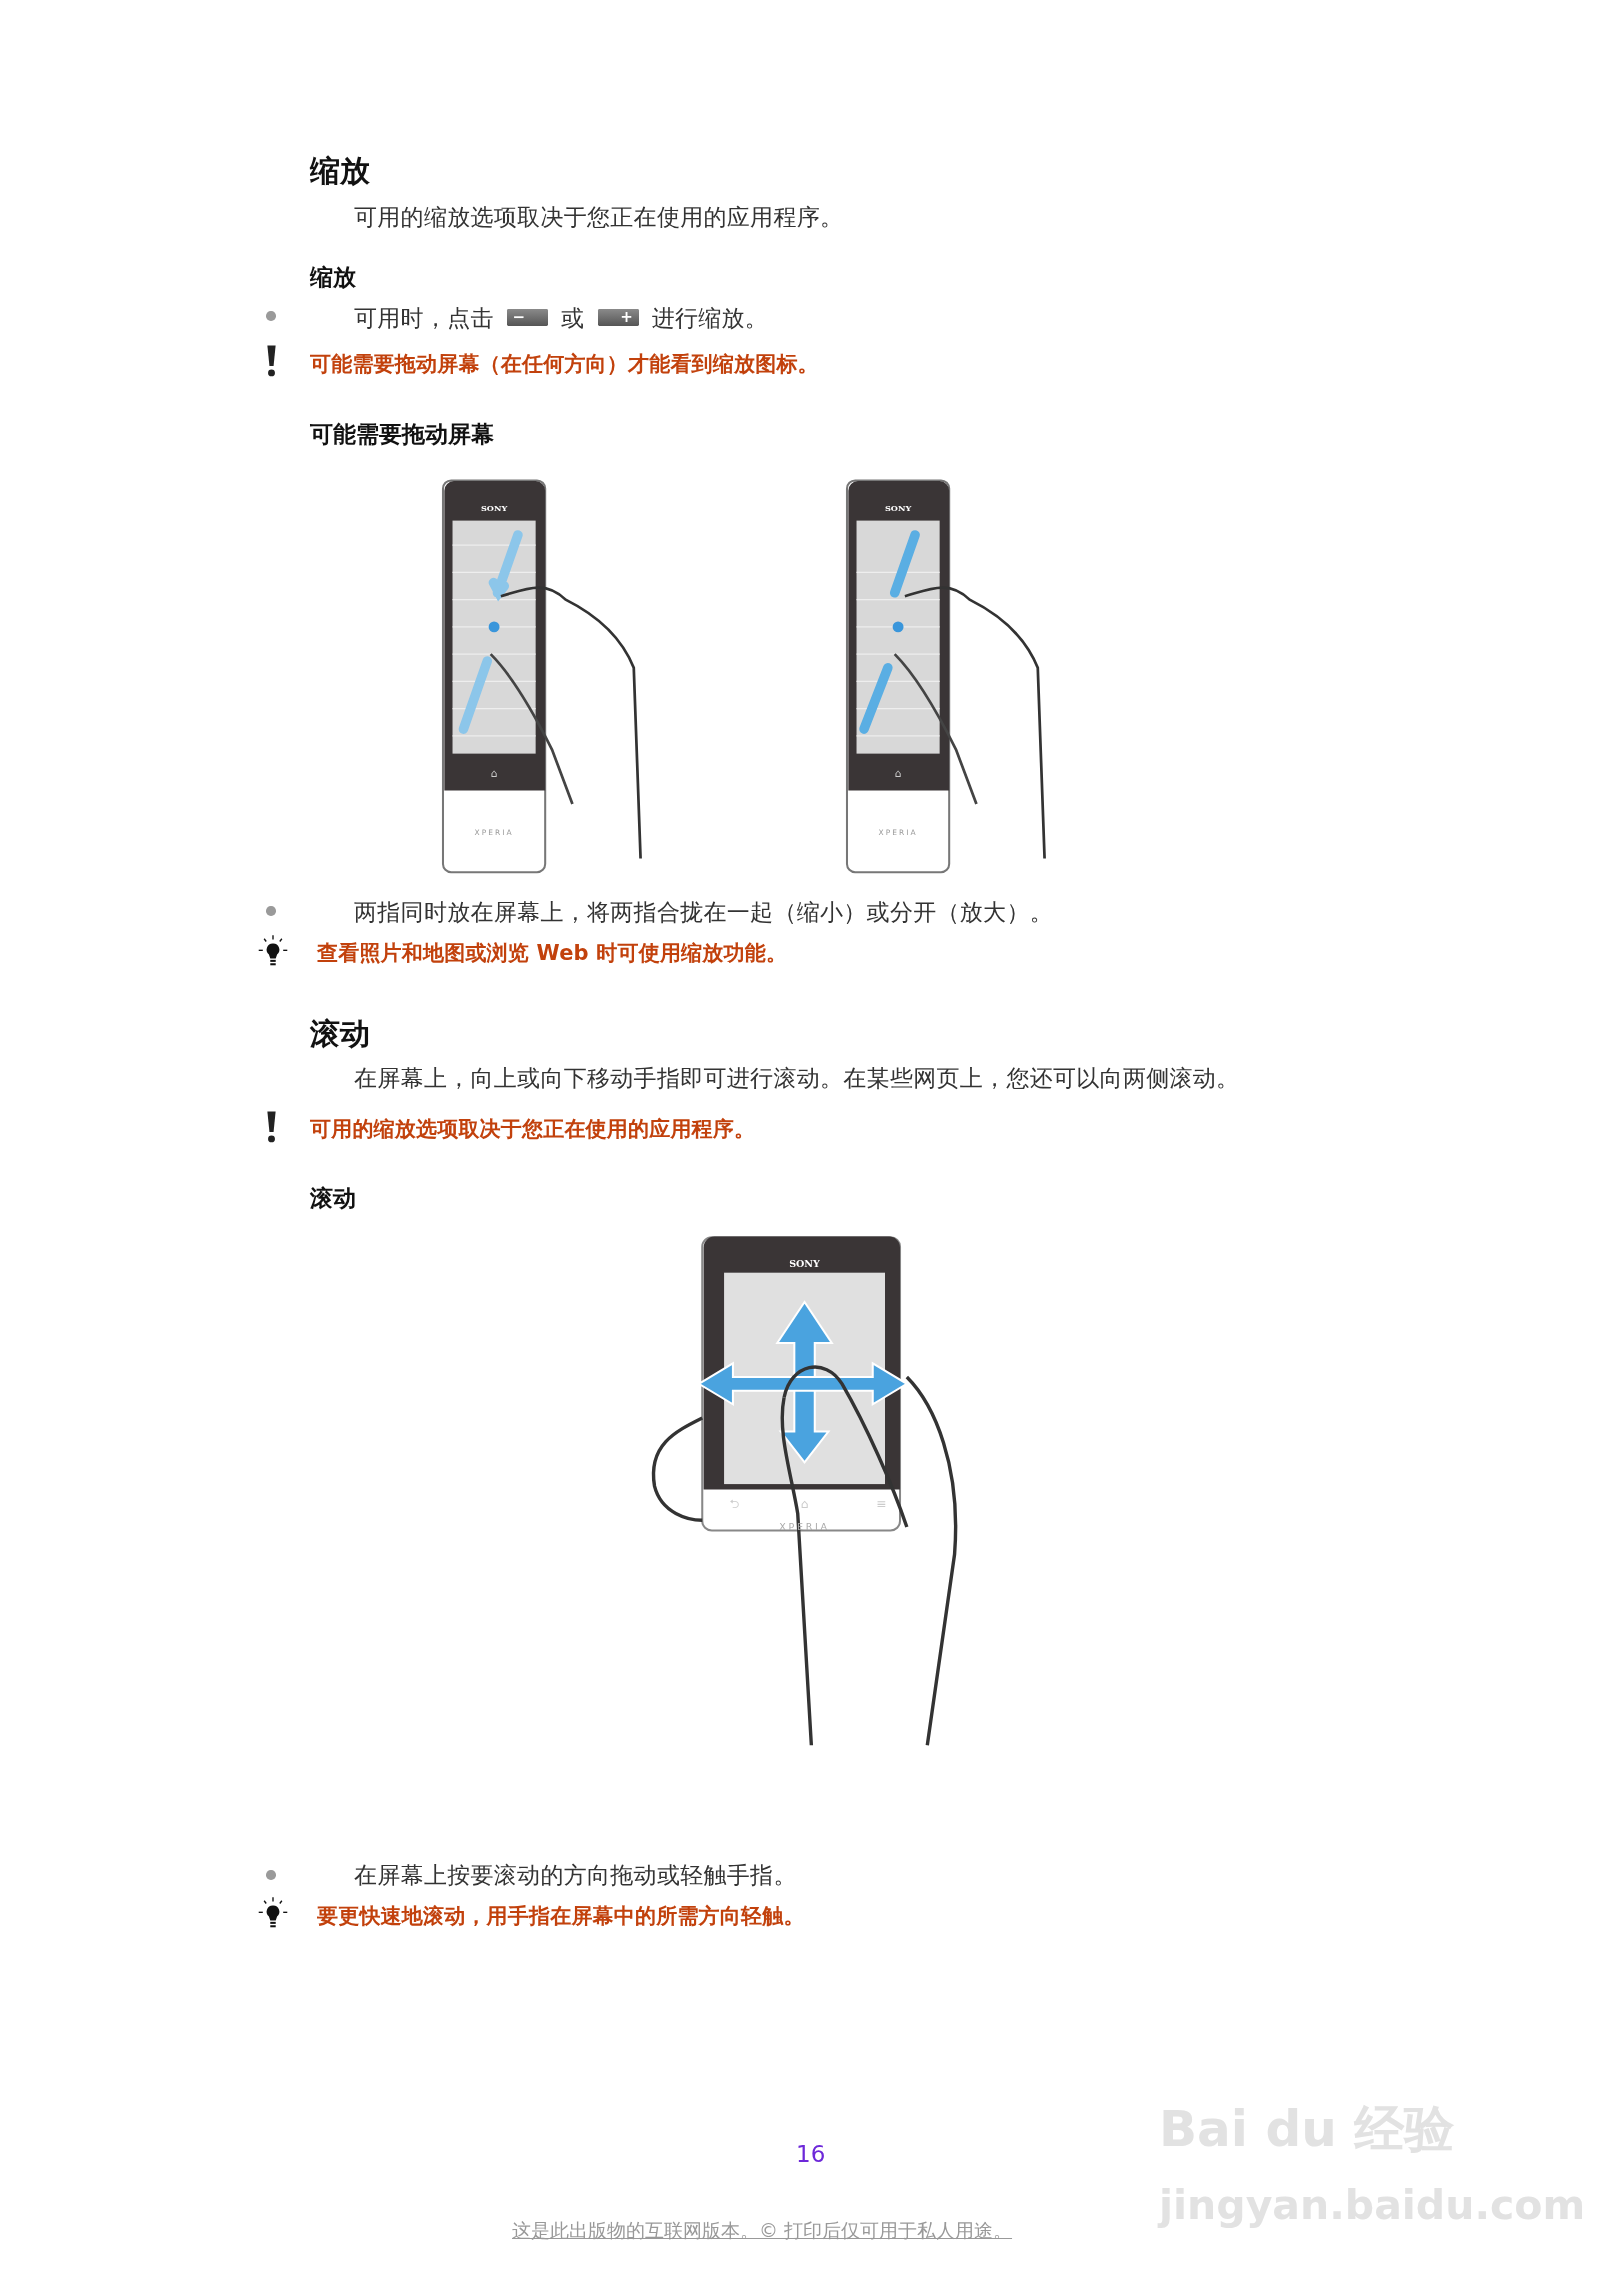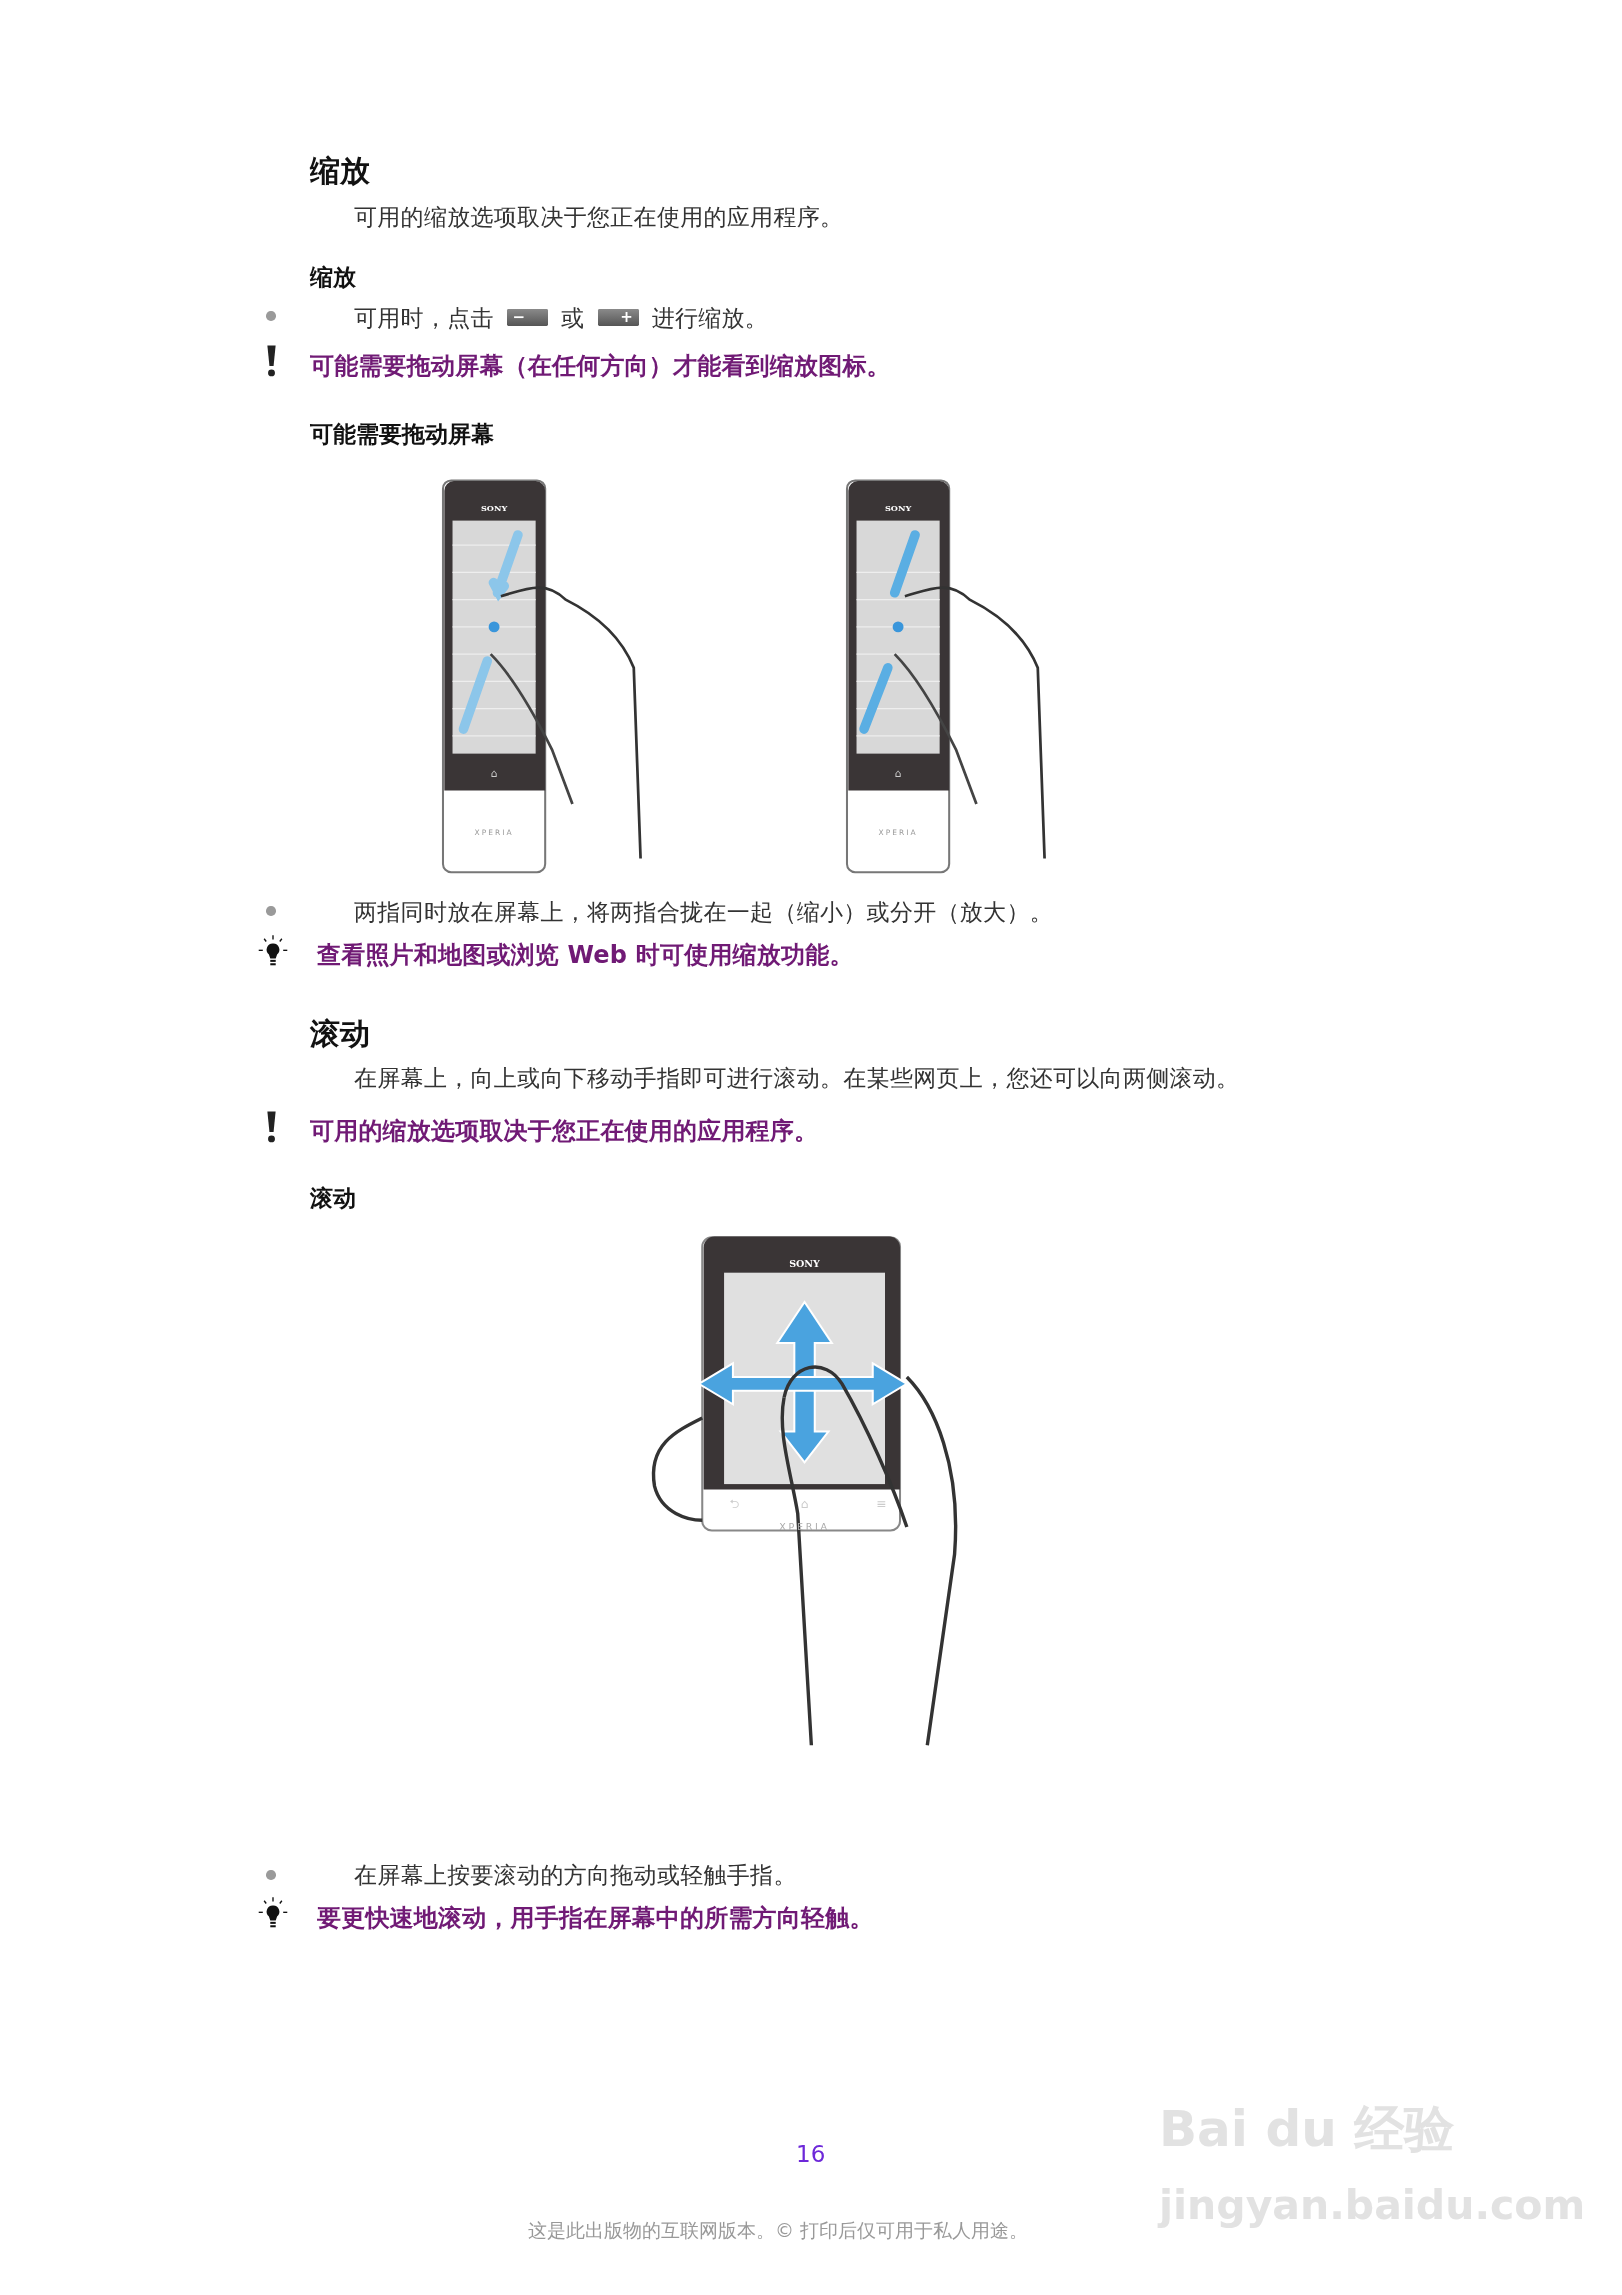--- a/index.html
+++ b/index.html
@@ -2,21 +2,21 @@
 <html style="font-size:11px"><head>
 <meta charset="utf-8">
 <style>
   html, body { margin:0; padding:0; background:#ffffff; }
   body { width:1623px; height:2295px; position:relative; overflow:hidden;
          font-family:"DejaVu Sans","Liberation Sans",sans-serif; color:#1a1a1a; }
   .abs { position:absolute; }
   .h1 { font-weight:bold; font-size:30px; color:#111; }
   .h2 { font-weight:bold; font-size:23px; color:#111; }
   .body-text { font-size:23px; color:#333; letter-spacing:0.3px; white-space:nowrap;margin-left:44px; }
-  .note-text { font-size:24px; color:#701a75; font-weight:bold; letter-spacing:0.2px; white-space:nowrap; }
+  .note-text { font-size:21px; color:#c2410c; font-weight:bold; letter-spacing:0.2px; white-space:nowrap; }
   .bullet { width:9.5px; height:9.5px; border-radius:50%; background:#9a9a9a; }
   .zoom-btn { display:inline-block; width:41px; height:16.4px; vertical-align:middle; border-radius:1.4px;
               background:linear-gradient(#8a8a8a,#555); position:relative; margin:0 5.5px; top:-2px; }
   .zoom-btn span { position:absolute; color:#fff; font-weight:bold; font-size:15px; line-height:15px; }
   .footer { font-size:19px; color:#999; white-space:nowrap; }
   .pagenum { font-size:23px; color:#6d28d9; }
   .watermark { color:#e2e2e2; font-weight:bold; }
 </style>
 </head>
 <body>
@@ -150,17 +150,17 @@
     <rect x="21" y="43" width="8" height="3" fill="#111"></rect>
   <line x1="25" y1="2" x2="25" y2="8" stroke="#111" stroke-width="2"></line>
   <line x1="12" y1="7" x2="15" y2="11" stroke="#111" stroke-width="2"></line>
     <line x1="38" y1="7" x2="35" y2="11" stroke="#111" stroke-width="2"></line>
   <line x1="4" y1="24" x2="10" y2="24" stroke="#111" stroke-width="2"></line>
     <line x1="40" y1="24" x2="46" y2="24" stroke="#111" stroke-width="2"></line>
 </svg>
 <div class="abs note-text" style="left:317px;top:1902px;">要更快速地滚动，用手指在屏幕中的所需方向轻触。</div>
 
 <div class="abs pagenum" style="left:796px;top:2141px;">16</div>
-<div class="abs footer" style="left:528px;top:2218px;">这是此出版物的互联网版本。© 打印后仅可用于私人用途。</div>
+<div class="abs footer" style="left:512px;top:2218px;text-decoration:underline;">这是此出版物的互联网版本。© 打印后仅可用于私人用途。</div>
 
 <div class="abs watermark" style="left:1159px;top:2092px;font-size:50px;line-height:75px;">Bai du 经验</div>
 <div class="abs watermark" style="left:1159px;top:2181px;font-size:41px;">jingyan.baidu.com</div>
 
 
 </body></html>

